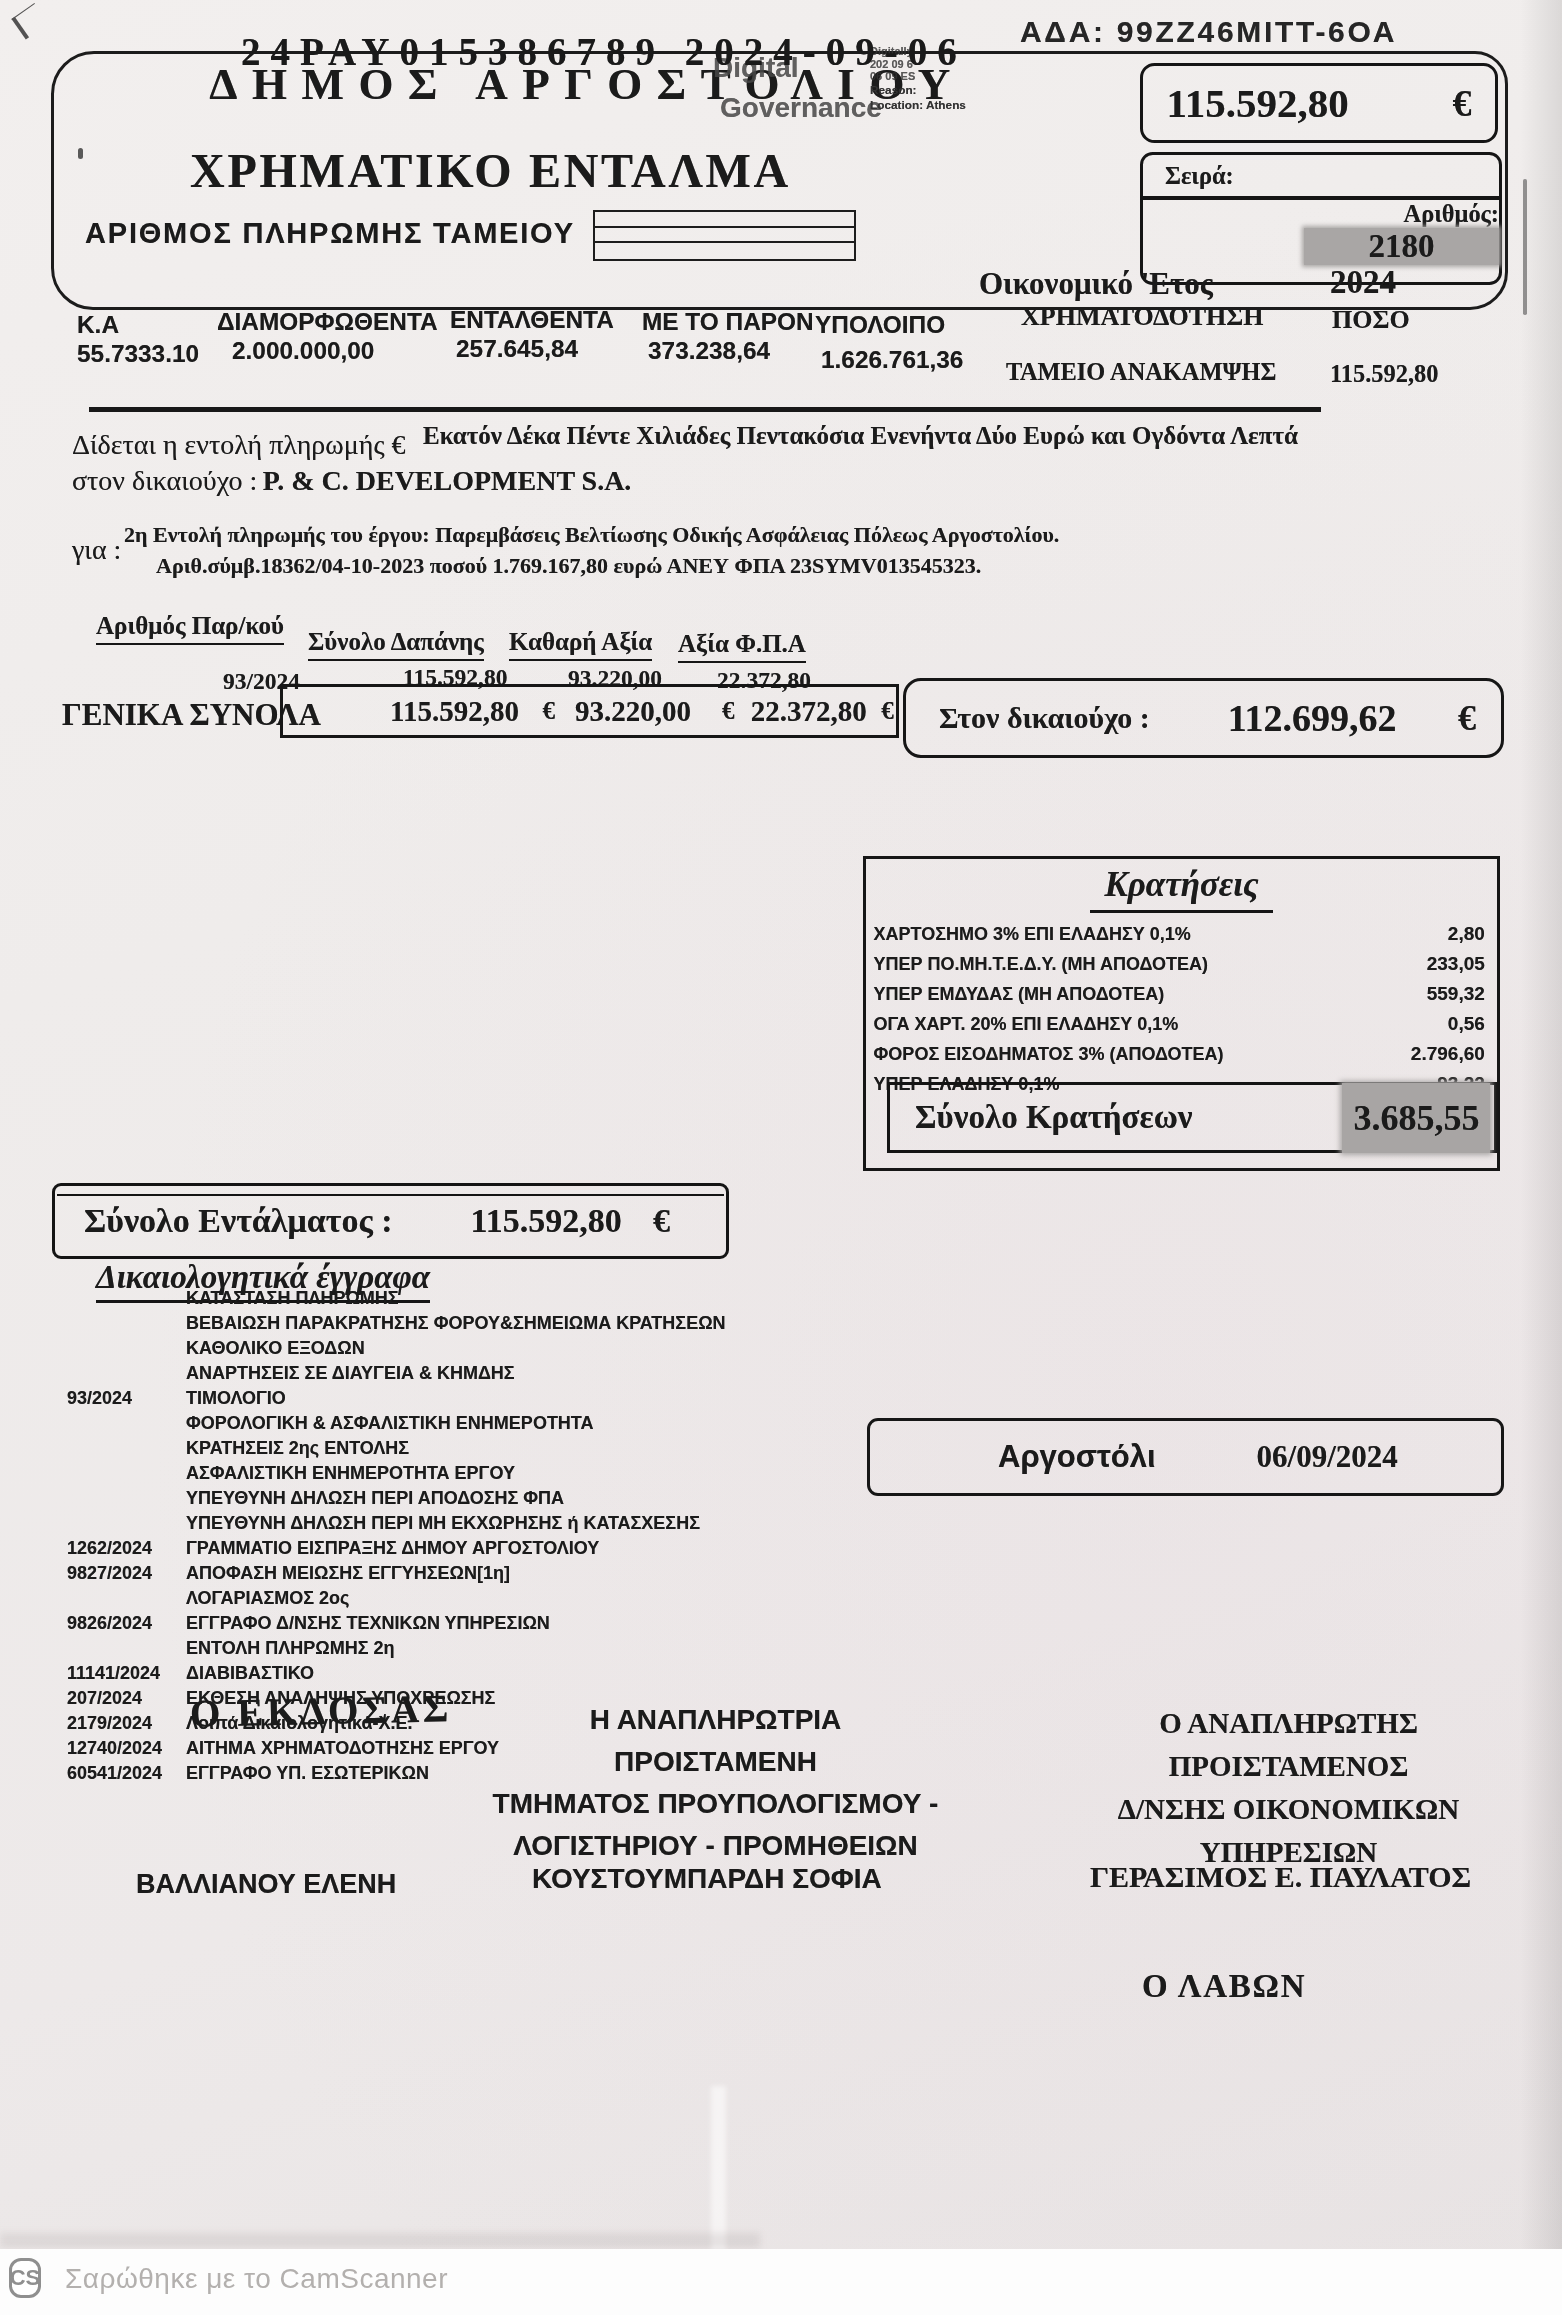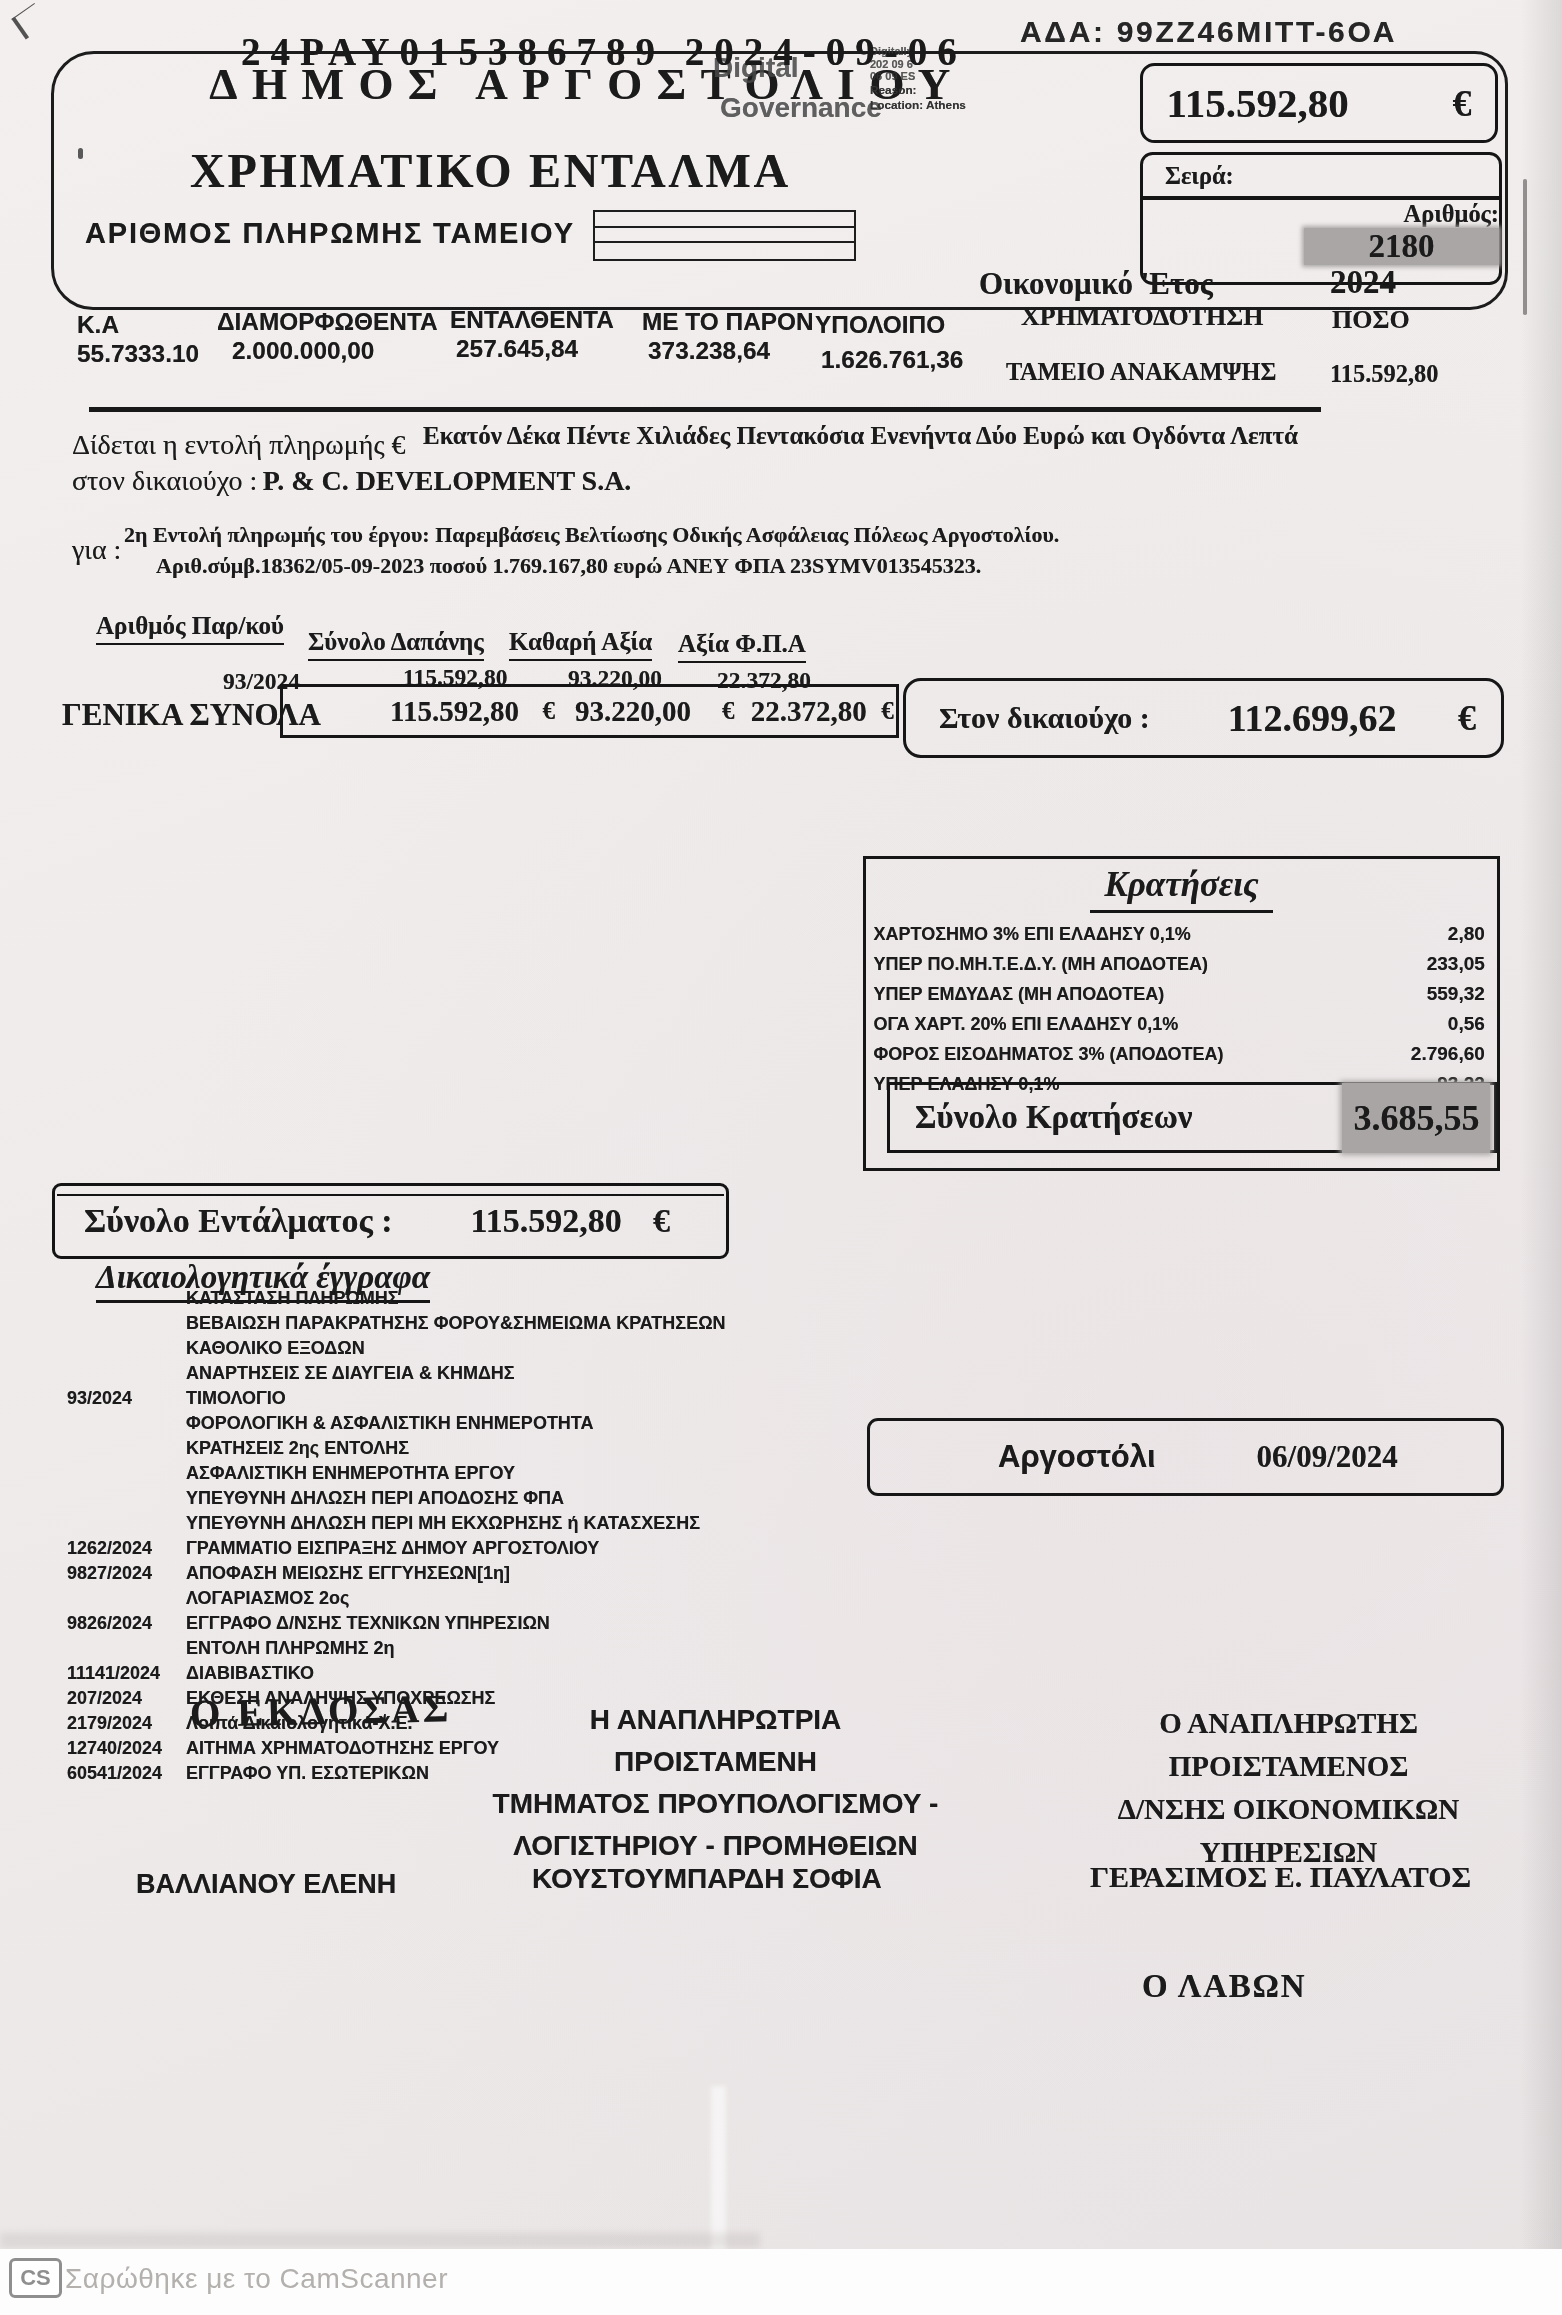--- a/index.html
+++ b/index.html
@@ -88,21 +88,21 @@
   .receiver{left:1142px;top:1968px;font:bold 33px "Liberation Serif",serif;letter-spacing:1.8px;}
   
   .art-corner{left:16.3px;top:9px;width:23.5px;height:23.5px;border-left:4.5px solid #111;border-top:1.8px solid #111;transform:rotate(-35deg);opacity:.7;}
   .art-dot{left:78px;top:148px;width:5.4px;height:11px;background:#333;border-radius:2.7px;opacity:.8;}
   .edge-right{right:0;top:0;width:42px;height:2249px;background:linear-gradient(to right,rgba(0,0,0,0),rgba(0,0,0,.09));}
   .edge-line{left:1523px;top:179px;width:3.6px;height:136px;background:#333;opacity:.5;border-radius:1.8px;}
   .fold{left:711px;top:2086px;width:14.5px;height:165px;background:rgba(255,255,255,.55);filter:blur(2.7px);}
   .bottom-shade{left:0;top:2233px;width:760px;height:14.5px;background:rgba(120,108,108,.13);filter:blur(3.6px);}
   
   .footer{left:0;top:2249px;width:1562px;height:67px;background:#fdfdfd;text-shadow:none;}
-  .cslogo{left:9px;top:2258px;width:53px;height:40px;border:3.6px solid #8f8f8f;border-radius:6px;color:#8f8f8f;font:bold 22px "Liberation Sans",sans-serif;display:flex;align-items:center;justify-content:center;box-sizing:border-box;background:#fff;text-shadow:none;}
+  .cslogo{left:9px;top:2258px;width:32px;height:40px;border:3.6px solid #8f8f8f;border-radius:12px;color:#8f8f8f;font:bold 22px "Liberation Sans",sans-serif;display:flex;align-items:center;justify-content:center;box-sizing:border-box;background:#fff;text-shadow:none;}
   .cstext{left:65px;top:2263px;font:28px "Liberation Sans",sans-serif;color:#b3b0ae;letter-spacing:0.5px;text-shadow:none;}
 </style>
 </head>
 <body>
 
 <div class="page">
   <div class="tint"></div>
 
   <div class="abs ada">ΑΔΑ: 99ΖΖ46ΜΙΤΤ-6ΟΑ</div>
 
@@ -156,21 +156,21 @@
 
   <div class="abs rule"></div>
 
   <div class="abs give">Δίδεται η εντολή πληρωμής €</div>
   <div class="abs words">Εκατόν Δέκα Πέντε Χιλιάδες Πεντακόσια Ενενήντα Δύο Ευρώ και Ογδόντα Λεπτά</div>
   <div class="abs toline">
     <span>στον δικαιούχο :</span><span class="ben">P. &amp; C. DEVELOPMENT S.A.</span>
   </div>
   <div class="abs forlbl">για :</div>
   <div class="abs for1">2η Εντολή πληρωμής του έργου: Παρεμβάσεις Βελτίωσης Οδικής Ασφάλειας Πόλεως Αργοστολίου.</div>
-  <div class="abs for2">Αριθ.σύμβ.18362/05-09-2023 ποσού 1.769.167,80 ευρώ  ΑΝΕΥ ΦΠΑ 23SYMV013545323.</div>
+  <div class="abs for2">Αριθ.σύμβ.18362/04-10-2023 ποσού 1.769.167,80 ευρώ  ΑΝΕΥ ΦΠΑ 23SYMV013545323.</div>
 
   <div class="abs ih" style="left:96px;top:612px">Αριθμός Παρ/κού</div>
   <div class="abs ih" style="left:308px;top:628px">Σύνολο Δαπάνης</div>
   <div class="abs ih" style="left:509px;top:628px">Καθαρή Αξία</div>
   <div class="abs ih" style="left:678px;top:630px">Αξία Φ.Π.Α</div>
   <div class="abs iv" style="left:223px;top:668px">93/2024</div>
   <div class="abs iv" style="left:403px;top:664px">115.592,80</div>
   <div class="abs iv" style="left:568px;top:665px">93.220,00</div>
   <div class="abs iv" style="left:717px;top:667px">22.372,80</div>
   <div class="abs genlbl">ΓΕΝΙΚΑ ΣΥΝΟΛΑ</div>

